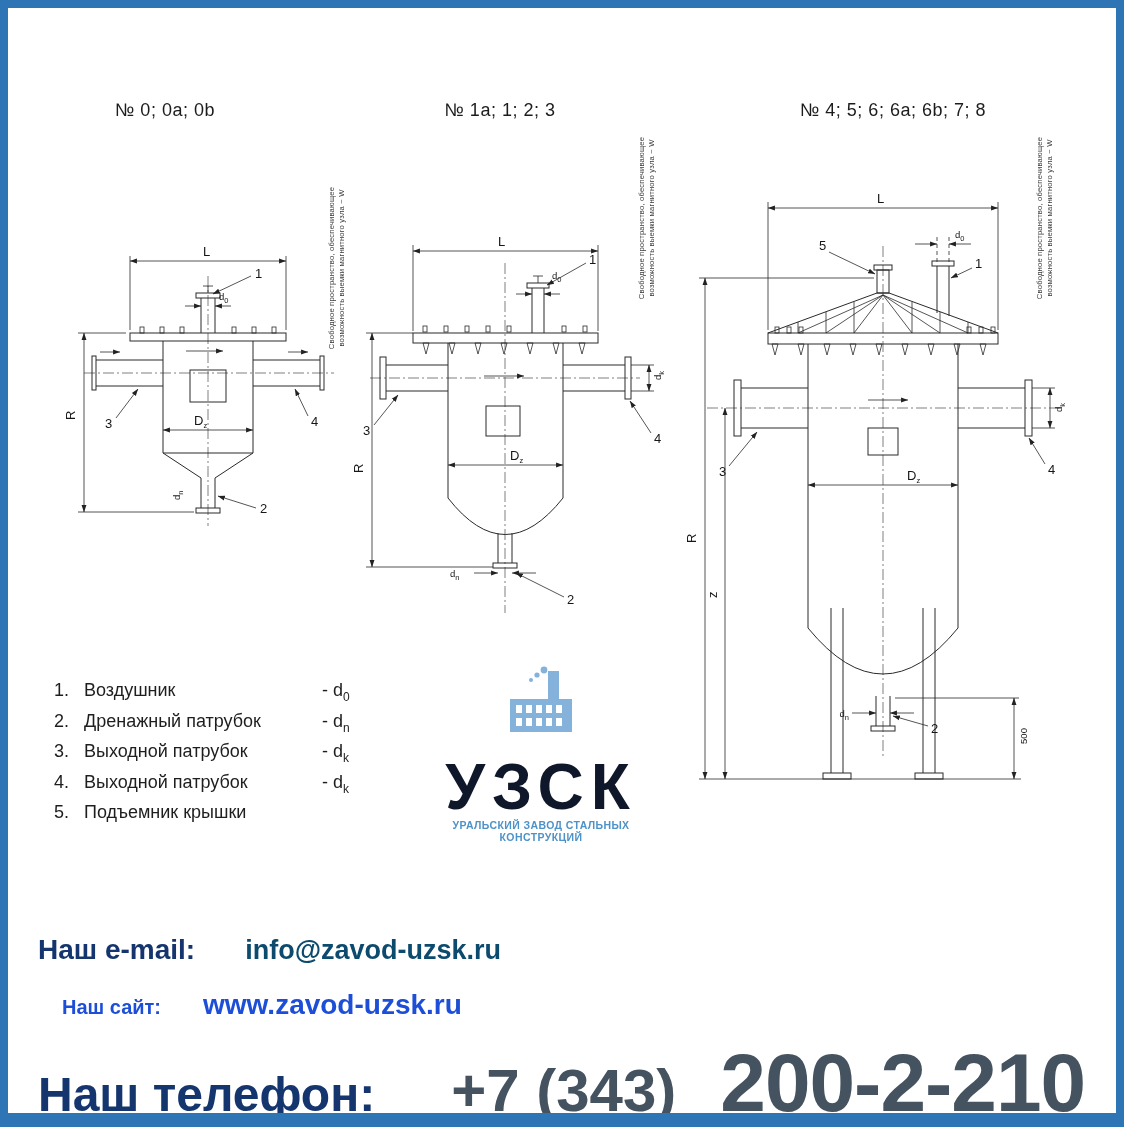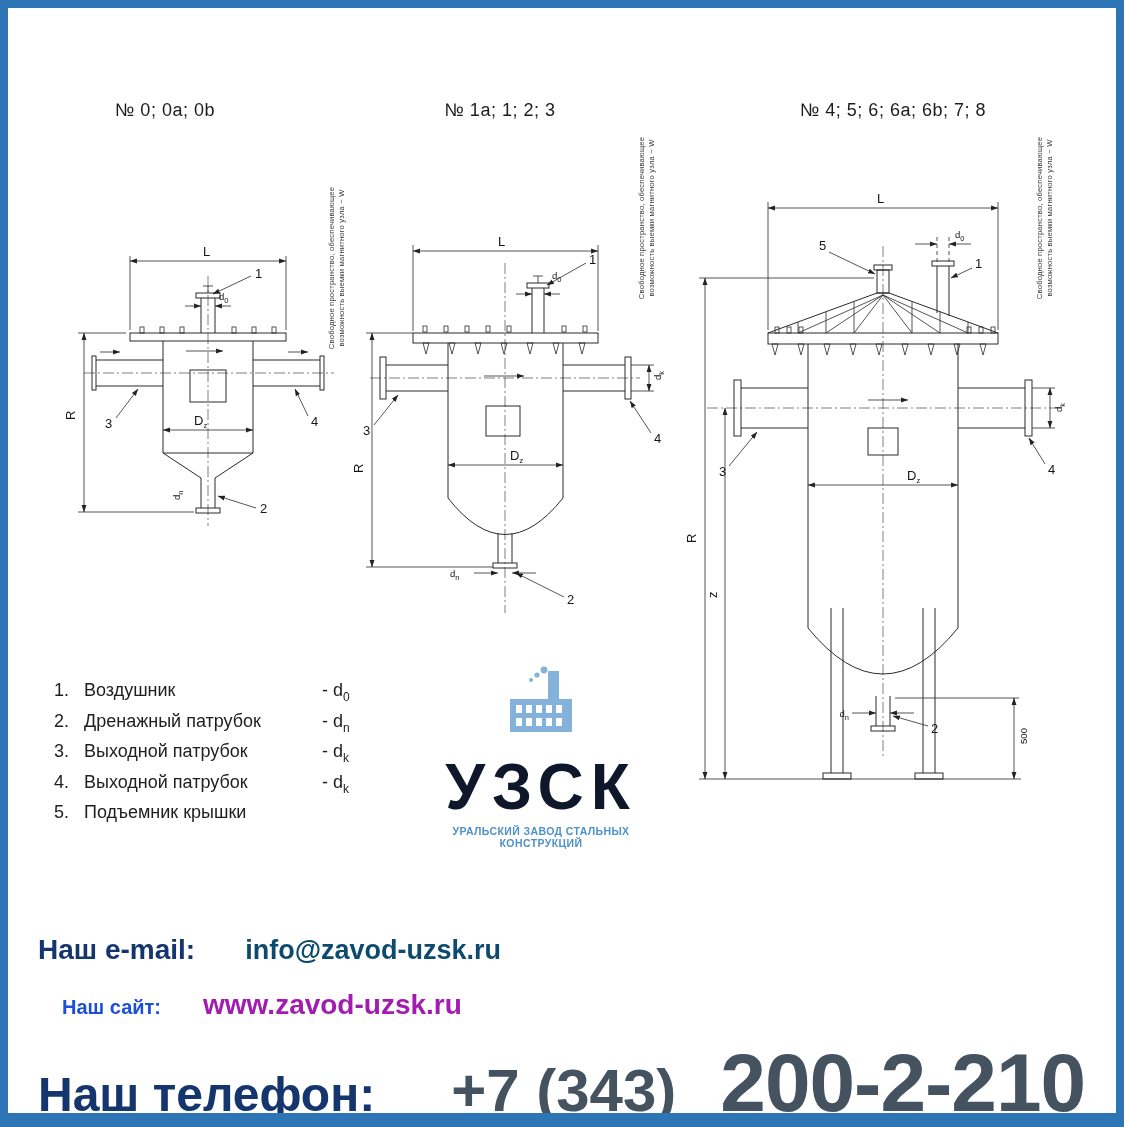--- a/index.html
+++ b/index.html
@@ -24,29 +24,29 @@
   
   #legend{position:absolute;left:46px;top:672px;width:360px;color:#1e1e1e;font-size:18px;}
   .lrow{display:flex;margin-bottom:7px;align-items:baseline;}
   .lnum{width:30px;}
   .llab{width:238px;}
   .ldim{white-space:nowrap;}
   .ldim sub{font-size:12px;}
   
   #logo{position:absolute;left:403px;top:655px;width:260px;text-align:center;}
   #logo .lname{font-size:64px;font-weight:bold;color:#0f172a;letter-spacing:7px;line-height:1.0;margin-top:10px;}
-  #logo .lsub{font-size:10.5px;font-weight:bold;color:#4d92c8;letter-spacing:.4px;margin-top:6px;}
+  #logo .lsub{font-size:10.5px;font-weight:bold;color:#4d92c8;letter-spacing:.4px;margin-top:0;}
   
   .contact-line{position:absolute;left:30px;display:flex;align-items:baseline;white-space:nowrap;gap:28px;}
   #email-line{top:926px;}
   #email-line .lab{font-size:28px;font-weight:bold;color:#14356e;}
   #email-line .val{font-size:27px;font-weight:bold;color:#0c4a6e;margin-left:22px;}
   #site-line{top:981px;}
   #site-line .lab{font-size:20px;font-weight:bold;color:#1d4ed8;margin-left:24px;}
-  #site-line .val{font-size:28px;font-weight:bold;color:#a21caf;margin-left:14px;}
+  #site-line .val{font-size:28px;font-weight:bold;color:#1d4ed8;margin-left:14px;}
   #phone-line{top:1028px;}
   #phone-line .lab{font-size:48px;font-weight:bold;color:#14356e;}
   #phone-line .code{font-size:60px;font-weight:bold;color:#45525f;margin-left:48px;}
   #phone-line .num{font-size:82px;font-weight:bold;color:#45525f;margin-left:16px;letter-spacing:-1px;}
 </style>
 </head>
 <body>
 
 <div id="page">
 

